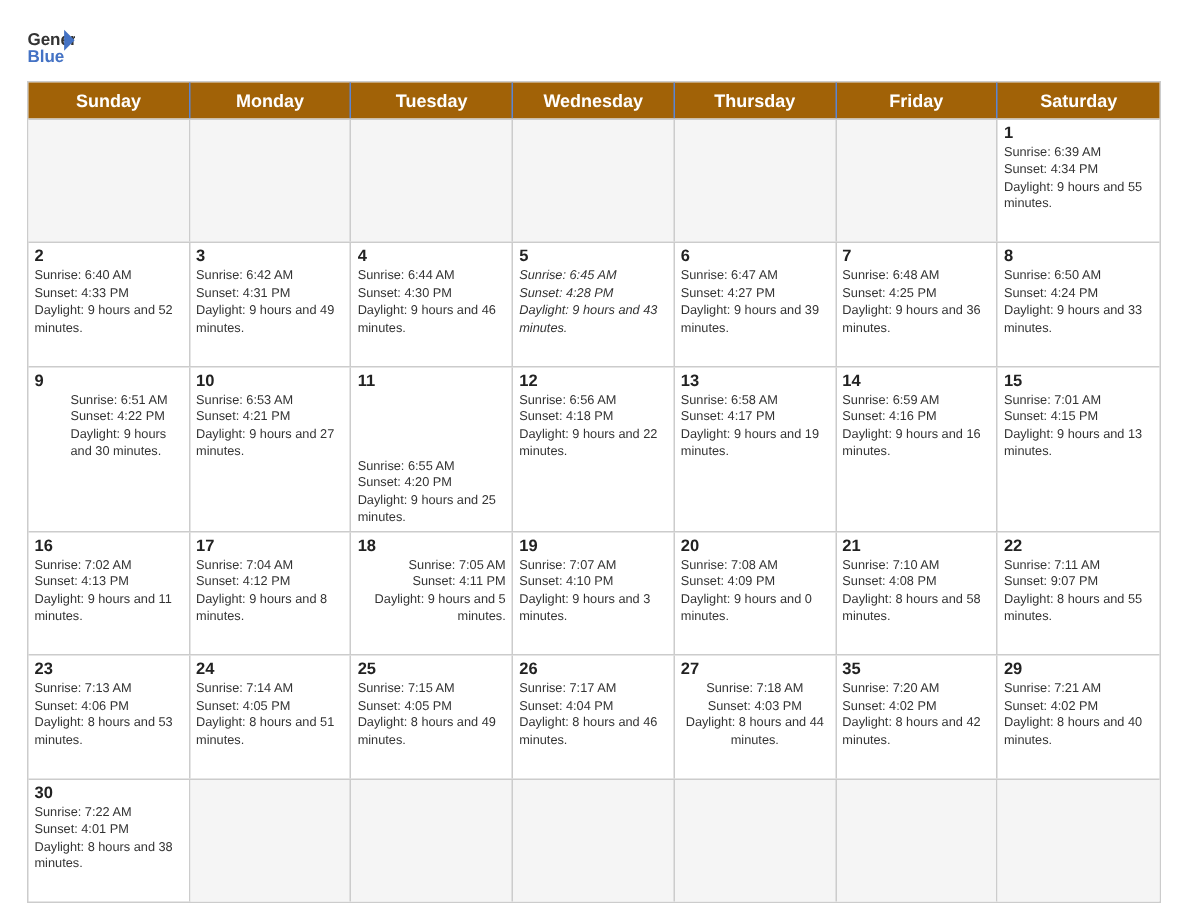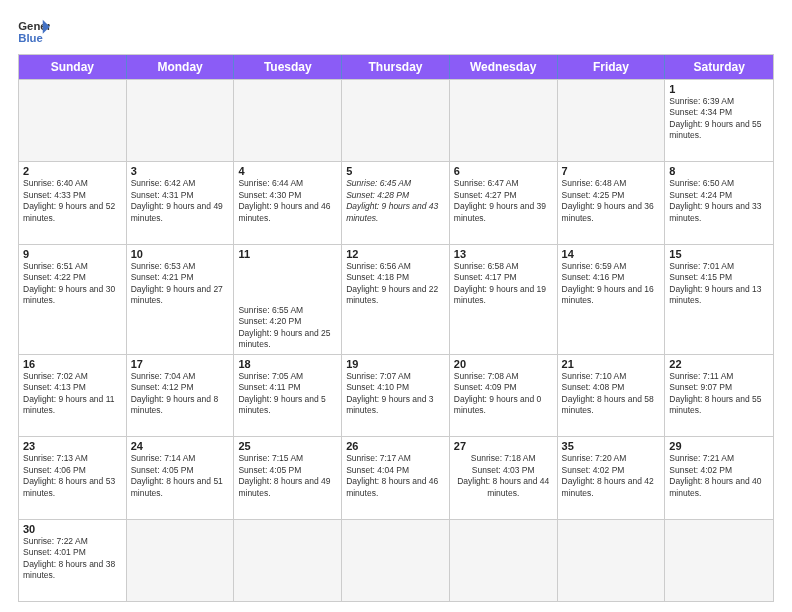--- a/index.html
+++ b/index.html
@@ -46,21 +46,21 @@
     }
     .calendar {
       flex: 1;
       display: flex;
       flex-direction: column;
       border: 1px solid #ccc;
     }
     .cal-header {
       display: grid;
       grid-template-columns: repeat(7, 1fr);
-      background: #8b5cf6;
+      background: #a16207;
     }
     .cal-header-cell {
       color: #fff;
       font-size: 12px;
       font-weight: bold;
       text-align: center;
       padding: 5px 2px;
       border-right: 1px solid #5a85d4;
     }
     .cal-header-cell:last-child { border-right: none; }
@@ -114,22 +114,22 @@
       <div class="month-title"></div>
       <div class="subtitle"></div>
     </div>
   </div>
 
   <div class="calendar">
     <div class="cal-header">
     <div class="cal-header-cell">Sunday</div>
         <div class="cal-header-cell">Monday</div>
         <div class="cal-header-cell">Tuesday</div>
+        <div class="cal-header-cell">Wednesday</div>
         <div class="cal-header-cell">Thursday</div>
-        <div class="cal-header-cell">Wednesday</div>
         <div class="cal-header-cell">Friday</div>
         <div class="cal-header-cell">Saturday</div>
       </div>
     <div class="cal-body">
     <div class="cal-row">
           <div class="cal-cell empty"></div>
           <div class="cal-cell empty"></div>
           <div class="cal-cell empty"></div>
           <div class="cal-cell empty"></div>
           <div class="cal-cell empty"></div>
@@ -181,21 +181,21 @@
           <div class="cal-cell">
             <span class="day-num">8</span>
             <div class="day-info" style="white-space: pre-line;">Sunrise: 6:50 AM
 Sunset: 4:24 PM
 Daylight: 9 hours and 33 minutes.</div>
           </div>
         </div>
         <div class="cal-row">
           <div class="cal-cell">
             <span class="day-num">9</span>
-            <div class="day-info" style="white-space: pre-line;">Sunrise: 6:51 AM
+            <div class="day-info" style="white-space: pre-line; margin-left: 24px;">Sunrise: 6:51 AM
 Sunset: 4:22 PM
 Daylight: 9 hours and 30 minutes.</div>
           </div>
           <div class="cal-cell">
             <span class="day-num">10</span>
             <div class="day-info" style="white-space: pre-line;">Sunrise: 6:53 AM
 Sunset: 4:21 PM
 Daylight: 9 hours and 27 minutes.</div>
           </div>
           <div class="cal-cell">
@@ -237,21 +237,21 @@
 Daylight: 9 hours and 11 minutes.</div>
           </div>
           <div class="cal-cell">
             <span class="day-num">17</span>
             <div class="day-info" style="white-space: pre-line;">Sunrise: 7:04 AM
 Sunset: 4:12 PM
 Daylight: 9 hours and 8 minutes.</div>
           </div>
           <div class="cal-cell">
             <span class="day-num">18</span>
-            <div class="day-info" style="white-space: pre-line;">Sunrise: 7:05 AM
+            <div class="day-info" style="white-space: pre-line; text-align: right;">Sunrise: 7:05 AM
 Sunset: 4:11 PM
 Daylight: 9 hours and 5 minutes.</div>
           </div>
           <div class="cal-cell">
             <span class="day-num">19</span>
             <div class="day-info" style="white-space: pre-line;">Sunrise: 7:07 AM
 Sunset: 4:10 PM
 Daylight: 9 hours and 3 minutes.</div>
           </div>
           <div class="cal-cell">

